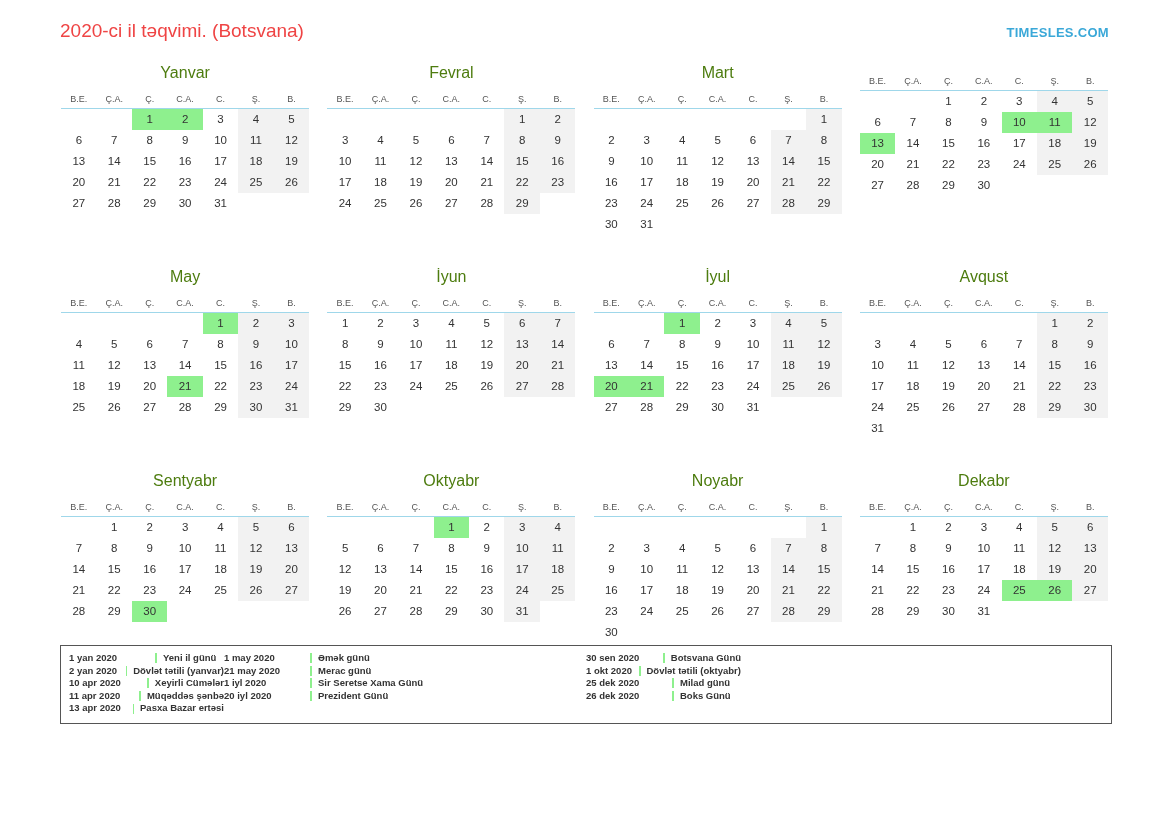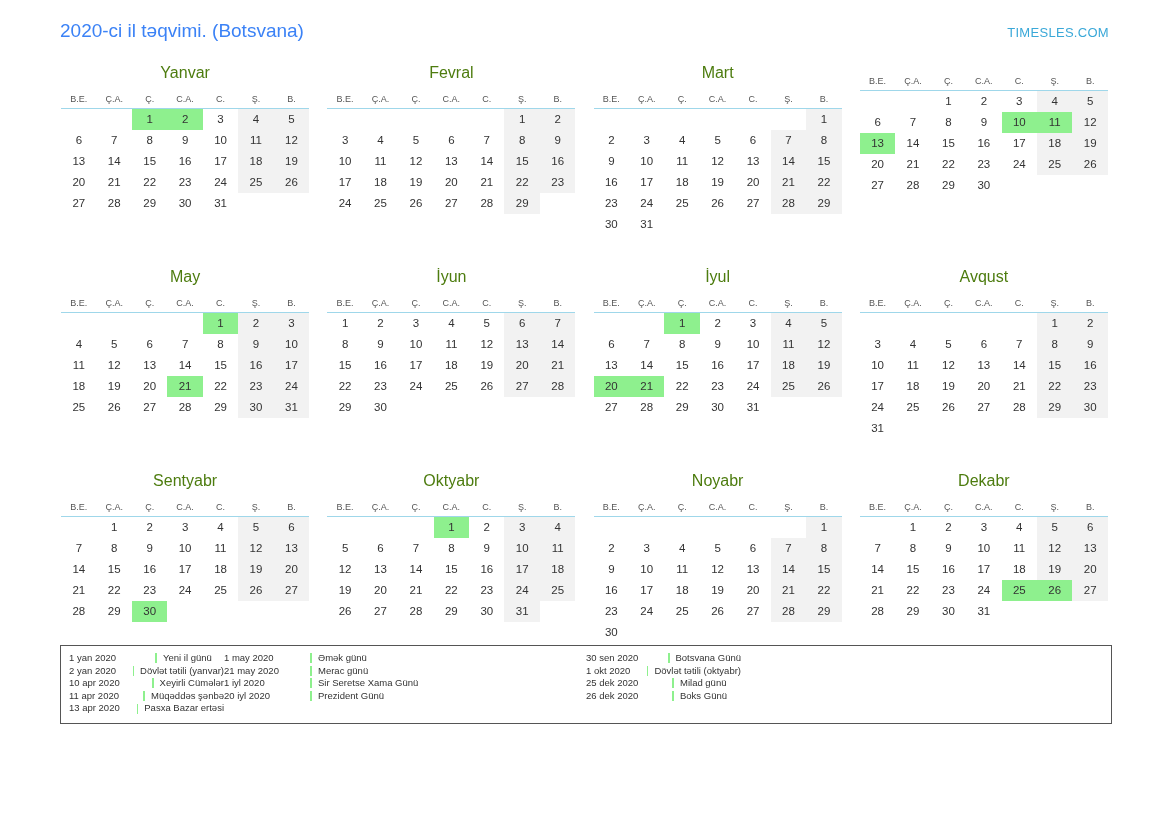--- a/index.html
+++ b/index.html
@@ -19,28 +19,29 @@
     padding: 0;
   }
   .header {
     display: flex;
     align-items: baseline;
     justify-content: space-between;
     padding: 20px 60px 0 60px;
   }
   .title {
     font-size: 19px;
-    color: #3b82f6;
+    color: #ef4444;
     font-weight: normal;
     margin: 0;
   }
   .brand {
     font-size: 13px;
     color: #3aa8d8;
     letter-spacing: 0.3px;
+    font-weight: bold;
   }
   .grid {
     display: grid;
     grid-template-columns: repeat(4, 1fr);
     gap: 0px 0px;
     padding: 22px 52px 0 52px;
   }
   .month {
     padding: 0 8px;
     margin-bottom: 22px;
@@ -103,20 +104,21 @@
   .leg-bar {
     display: inline-block;
     width: 2px; height: 10px;
     background: #8ef08e;
     margin-right: 6px;
   }
   .leg-name { }
   .legend-half {
     display: grid;
     grid-template-columns: 155px 1fr;
+    font-weight: bold;
   }
 </style>
 </head>
 <body>
 
 <div class="page">
 
   <div class="header">
     <h1 class="title">2020-ci il təqvimi. (Botsvana)</h1>
     <div class="brand">TIMESLES.COM</div>

